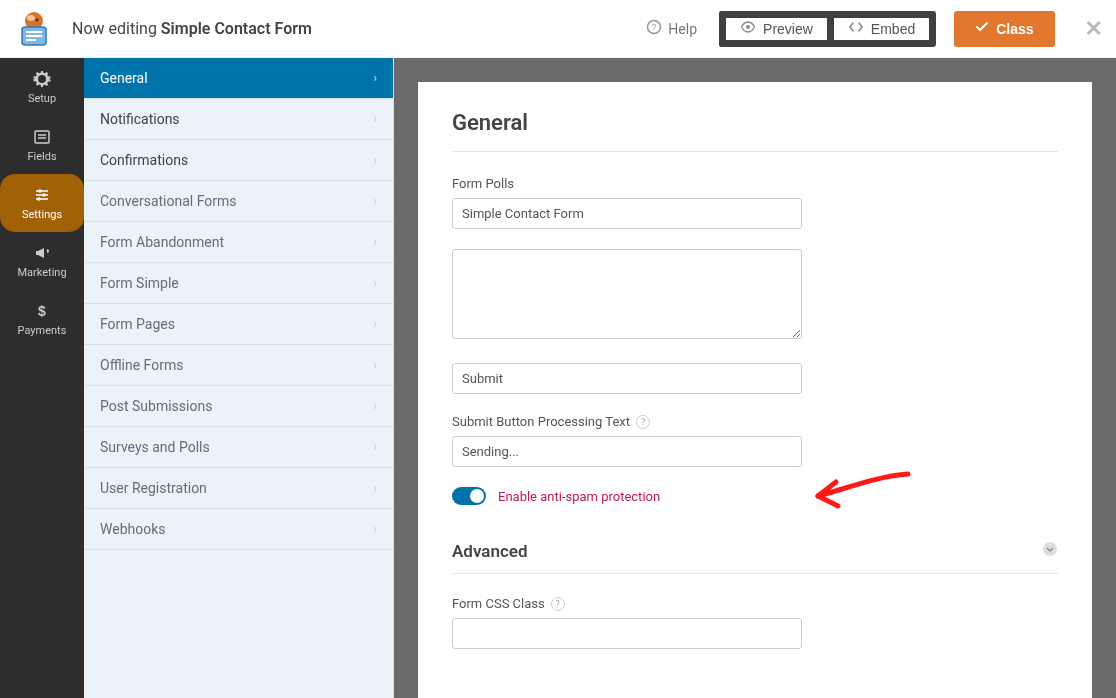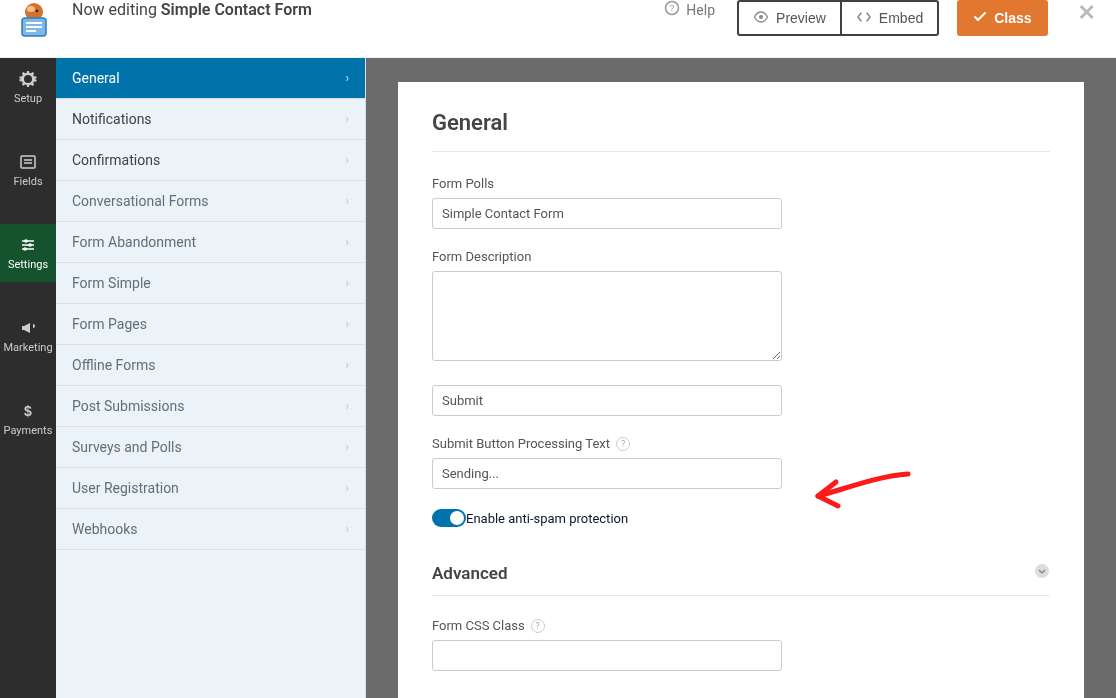--- a/index.html
+++ b/index.html
@@ -9,22 +9,22 @@
     width: 1116px;
     height: 698px;
     overflow: hidden;
     position: relative;
     color: #444;
   }
   
   .topbar {
     height: 58px;
     display: flex;
-    align-items: flex-start;
-    padding: 0 20px 0 12px;
+    align-items: center;
+    padding: 0 13px 0 12px;
     border-bottom: 1px solid #eee;
     background: #fff;
     position: relative;
     z-index: 10;
   }
   .logo {
     width: 40px; height: 40px; margin-right: 20px;
     display: flex; align-items: center; justify-content: center;
   }
   .editing-text {
@@ -32,47 +32,47 @@
   }
   .editing-text b { font-weight: 600; }
   .top-spacer { flex: 1; }
   .help-link {
     display: inline-flex; align-items: center; gap: 6px;
     color: #777; font-size: 14px; margin-right: 22px; cursor: pointer;
   }
   .btn {
     display: inline-flex; align-items: center; gap: 7px;
     height: 36px; padding: 0 14px;
-    border: 2px solid #404040; background: #fff; color: #555;
+    border: 7px solid #404040; background: #fff; color: #555;
     font-size: 14px; cursor: pointer; font-weight: 500;
   }
   .btn-preview { border-radius: 3px 0 0 3px; border-right: none; }
   .btn-embed { border-radius: 0 3px 3px 0; }
   .btn-save {
     background: #e27730; border-color: #e27730; color: #fff;
     border-radius: 3px; margin-left: 18px; font-weight: 600;
   }
   .close-x {
     margin-left: 30px; color: #bbb; font-size: 22px; cursor: pointer;
     font-weight: bold;
   }
   
   .workarea {
     display: flex; height: calc(698px - 58px);
   }
   
   .navstrip {
-    width: 56px; background: #2d2d2d; display: flex; flex-direction: column; gap: 25px;
+    width: 84px; background: #2d2d2d; display: flex; flex-direction: column;
   }
   .navstrip-item {
     height: 58px; display: flex; flex-direction: column;
     align-items: center; justify-content: center; gap: 4px;
     color: #ccc; font-size: 11px; cursor: pointer;
   }
-  .navstrip-item.active { background: #14532d; color: #fff; }
+  .navstrip-item.active { background: #a16207; color: #fff; border-radius: 15px; }
   .navstrip-icon { width: 18px; height: 18px; display: flex; align-items: center; justify-content: center; }
   
   .settings-sidebar {
     width: 310px; background: #ebf2f8; border-right: 1px solid #d6e1ea;
   }
   .settings-item {
     height: 41px; display: flex; align-items: center;
     padding: 0 16px; font-size: 14px; color: #5f6f7c;
     border-bottom: 1px solid #d6e1ea; cursor: pointer;
     justify-content: space-between;
@@ -104,21 +104,21 @@
     width:14px; height:14px; border:1px solid #ccc; border-radius:50%;
     font-size:9px; color:#aaa;
   }
   .text-input, .textarea {
     width: 100%; border: 1px solid #ccc; border-radius: 3px;
     padding: 7px 9px; font-size: 13px; color: #555; background:#fff;
     font-family: inherit;
   }
   .textarea { height: 90px; resize: both; }
   .toggle-row {
-    display: flex; align-items: center; font-size: 13px; color: #0f172a;
+    display: flex; align-items: center; gap: 12px; font-size: 13px; color: #be185d;
     margin-bottom: 14px;
   }
   .toggle {
     width: 34px; height: 18px; border-radius: 9px; position: relative;
     cursor: pointer;
   }
   .toggle.on { background: #0073aa; }
   .toggle.off { background: #ccc; }
   .toggle::after {
     content: ""; position: absolute; width: 14px; height: 14px; border-radius: 50%;
@@ -303,21 +303,20 @@
   <div class="stage">
     <div class="panel">
       <h2>General</h2>
 
       <div class="field-group">
         <div class="field-label">Form Polls</div>
         <input class="text-input" type="text" value="Simple Contact Form" style="">
       </div>
 
       <div class="field-group">
-        <div class="field-label">Form Description</div>
         <textarea class="textarea" style=""></textarea>
       </div>
 
       <div class="field-group">
         <input class="text-input" type="text" value="Submit" style="">
       </div>
 
       <div class="field-group">
         <div class="field-label">
           <span>Submit Button Processing Text</span>

